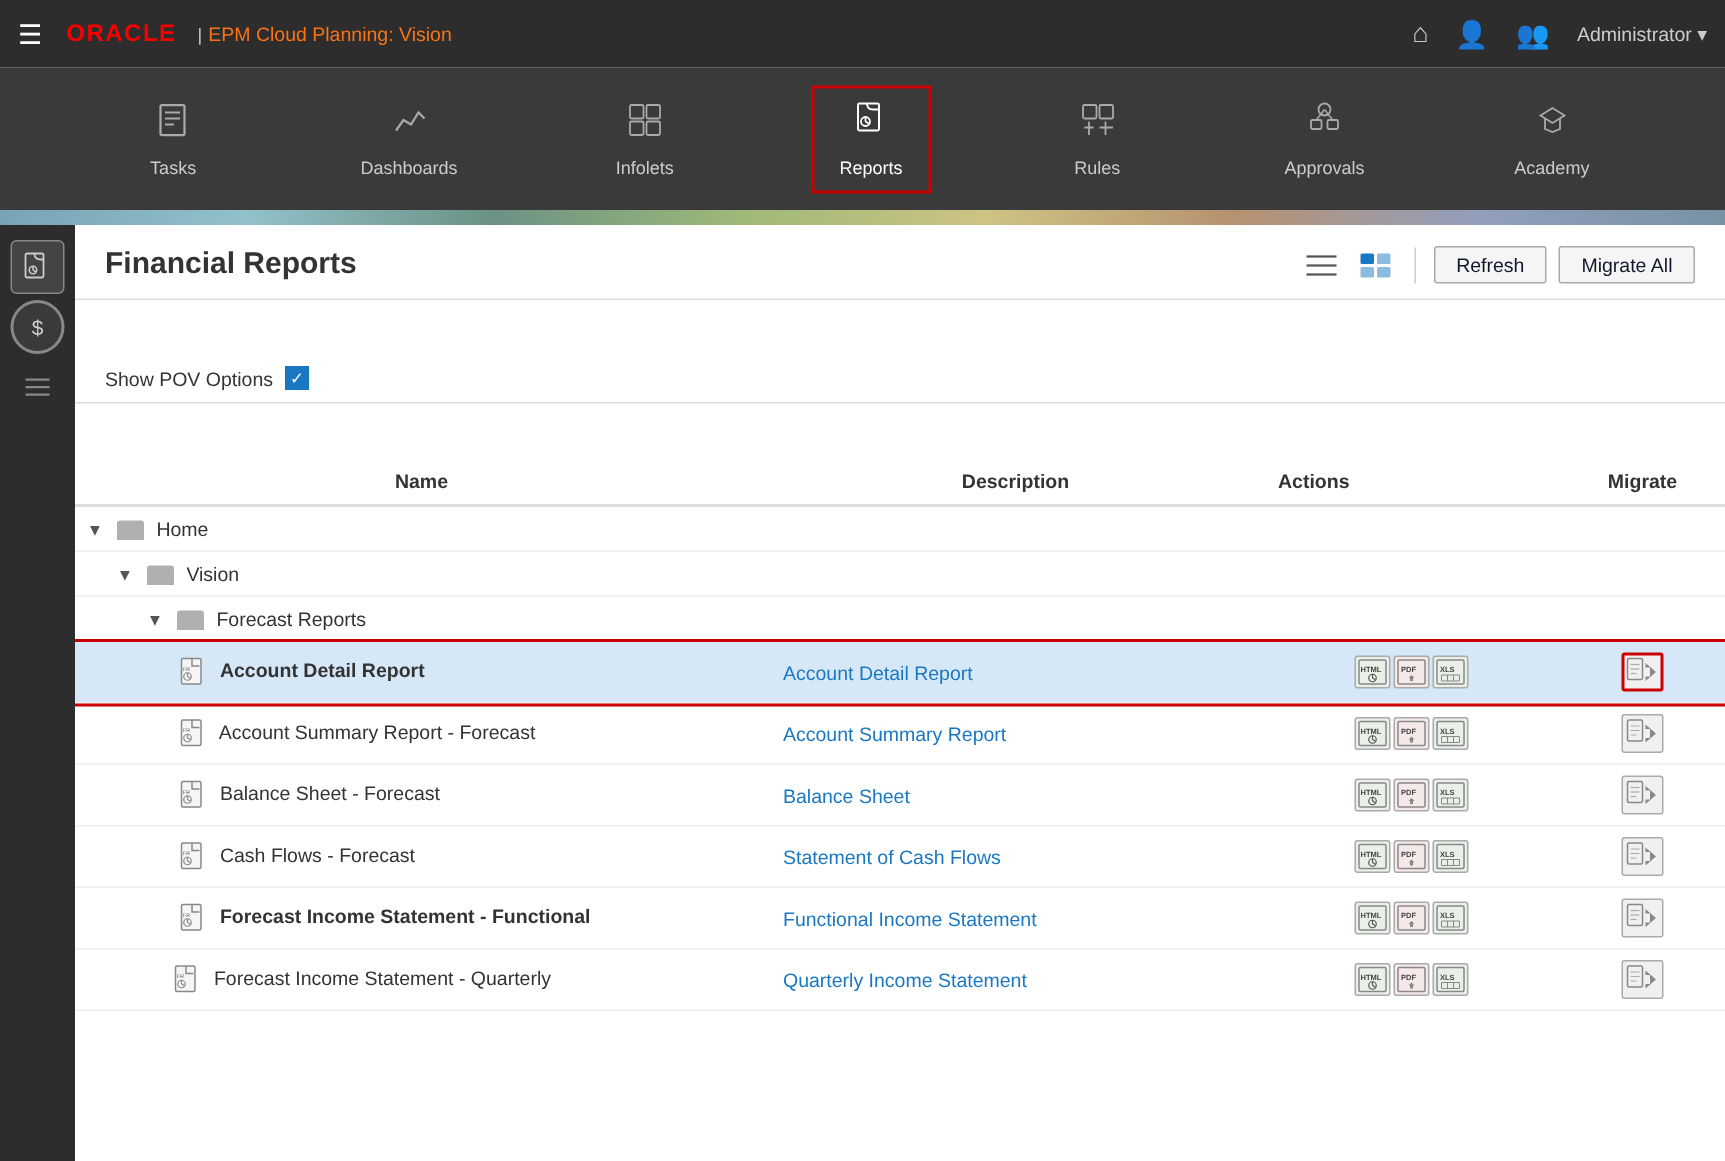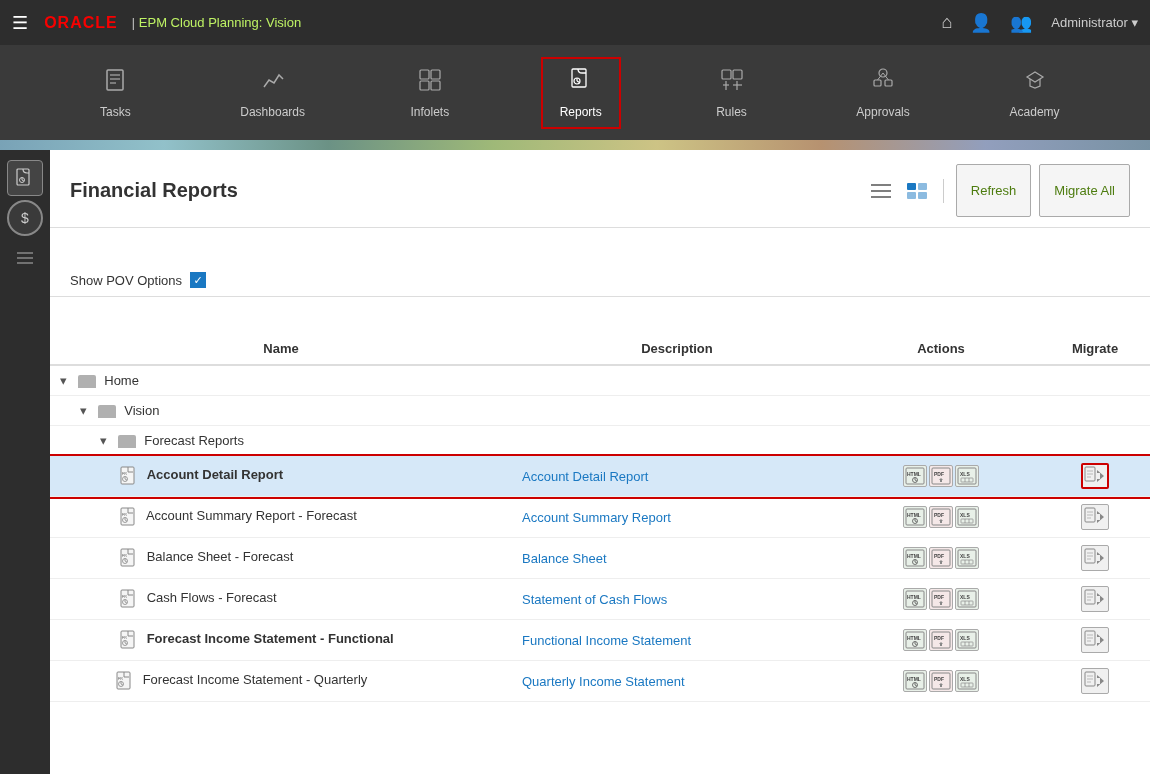--- a/index.html
+++ b/index.html
@@ -9,21 +9,21 @@
     .top-bar {
       background: #2d2d2d;
       height: 45px;
       display: flex;
       align-items: center;
       padding: 0 12px;
       color: #fff;
     }
     .top-bar .hamburger { font-size: 18px; cursor: pointer; margin-right: 16px; }
     .top-bar .oracle-logo { color: #f80000; font-weight: bold; font-size: 16px; margin-right: 10px; letter-spacing: 1px; }
-    .top-bar .app-title { color: #bef264; font-size: 13px; }
+    .top-bar .app-title { color: #f97316; font-size: 13px; }
     .top-bar .right-icons { margin-left: auto; display: flex; align-items: center; gap: 18px; color: #ccc; }
     .top-bar .user-label { font-size: 13px; color: #ccc; cursor: pointer; }
     .top-bar .user-label::after { content: ' ▾'; }
 
     
     .nav-bar {
       background: #3a3a3a;
       height: 95px;
       display: flex;
       align-items: center;
@@ -132,27 +132,27 @@
       color: #555;
       font-size: 14px;
     }
     .divider-v {
       width: 1px;
       height: 24px;
       background: #ccc;
       margin: 0 4px;
     }
     .btn {
-      padding: 18px 14px;
+      padding: 4px 14px;
       border: 1px solid #aaa;
       background: #f5f5f5;
       cursor: pointer;
       border-radius: 2px;
       font-size: 13px;
-      color: #4d7c0f;
+      color: #0f172a;
     }
 
     
     .toolbar {
       display: flex;
       align-items: center;
       padding: 8px 20px;
       border-bottom: 1px solid #ddd;
     }
     .pov-label { font-size: 13px; color: #333; margin-right: 8px; }
@@ -396,21 +396,21 @@
       <span class="pov-label">Show POV Options</span>
       <div class="checkbox-icon">✓</div>
     </div>
 
     <div class="table-wrap">
       <table>
         <thead>
           <tr>
             <th style="width:42%;">Name</th>
             <th style="width:30%;">Description</th>
-            <th style="width:18%;text-align:center;">Actions</th>
+            <th style="width:18%;text-align:left;">Actions</th>
             <th style="width:10%;text-align:center;">Migrate</th>
           </tr>
         </thead>
         <tbody id="table-body">
         <tr>
       <td colspan="4" style="padding-left:10px;">
         <span class="collapse-arrow">▾</span>
         <span style="display:inline-block;width:18px;height:13px;background:#b0b0b0;border-radius:2px 2px 0 0;margin-right:5px;vertical-align:middle;position:relative;"></span>
         <span style="font-weight:normal;">Home</span>
       </td>

